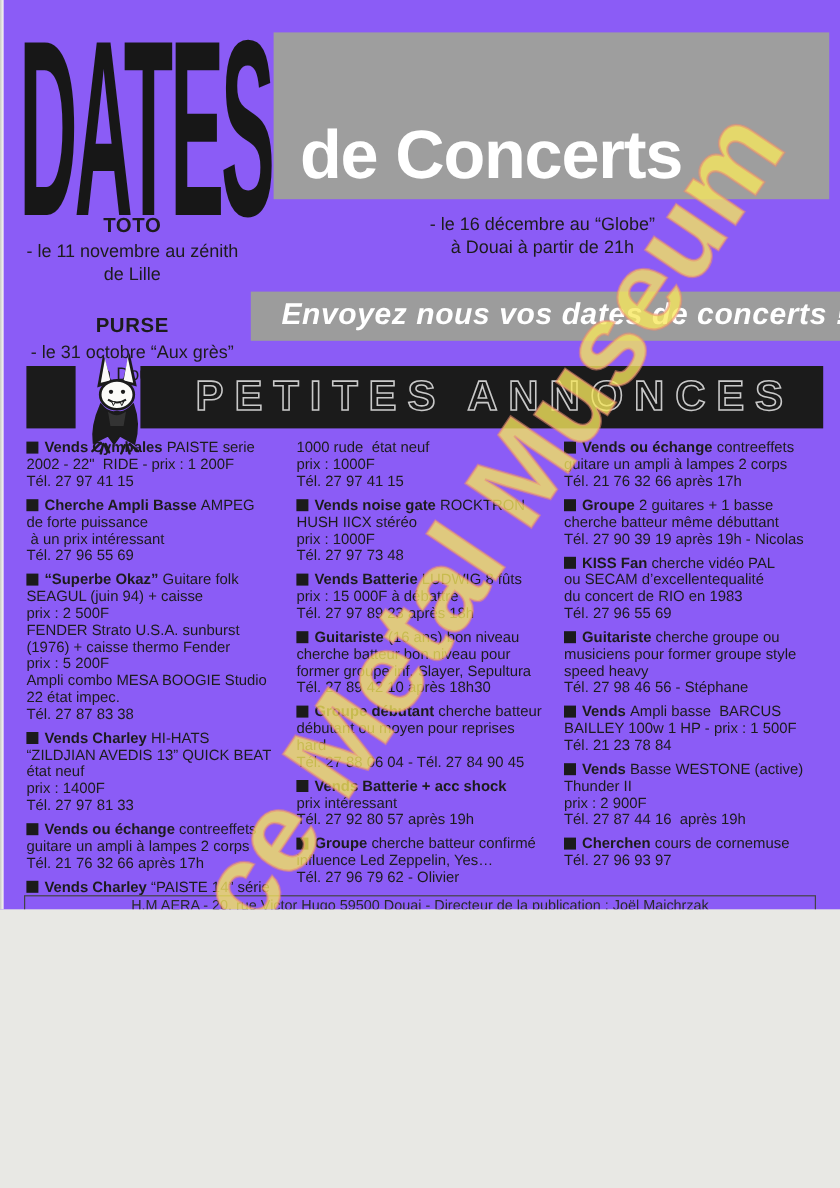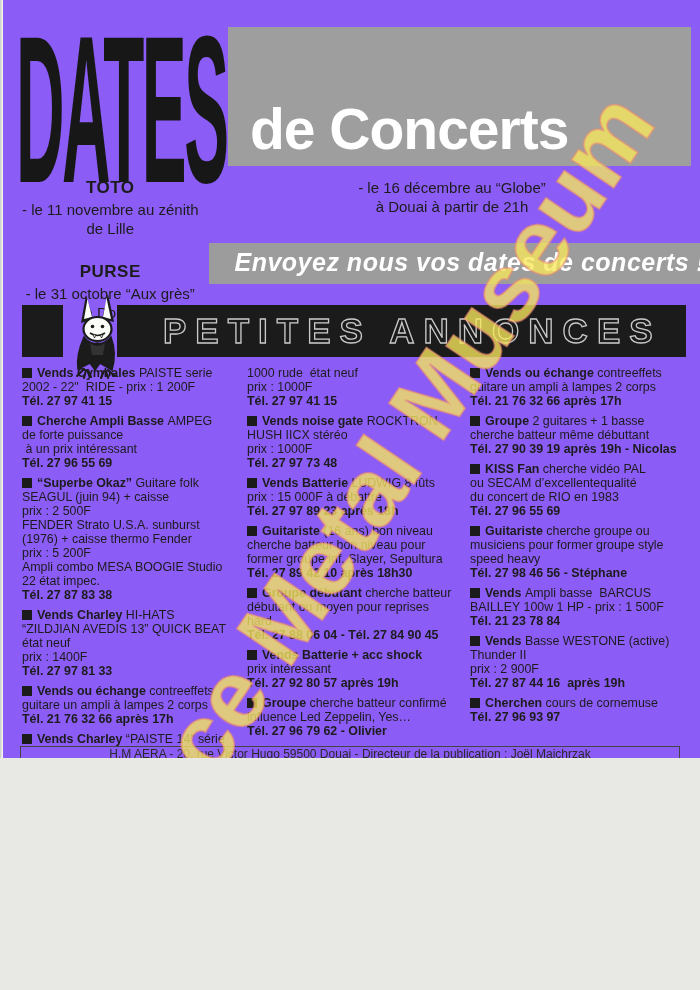--- a/index.html
+++ b/index.html
@@ -62,21 +62,21 @@
   .ads .acol.c1{width:225px;}
   .ads .acol.c2{width:223px;}
   .ads .acol.c3{width:220px;}
   .ad{margin-bottom:6px;}
   .ad .ln{white-space:pre;}
   .ad .sq{
     display:inline-block; width:10px; height:10px; background:#1b1b1b;
     margin-right:5px; vertical-align:-1px;
   }
   .ad b{font-weight:bold;}
-  .ad .tel{font-weight:bold;}
+  .ad .tel{font-weight:normal;}
 
   
   .credits{
     position:absolute; left:20px; top:746px; width:660px; height:55px;
     border:1px solid #444; box-sizing:border-box;
     display:flex; flex-direction:column; justify-content:flex-start;
     text-align:center; font-size:12px; line-height:14px; color:#2a2a2a;
   }
   .credits .cl{white-space:nowrap;}
 

